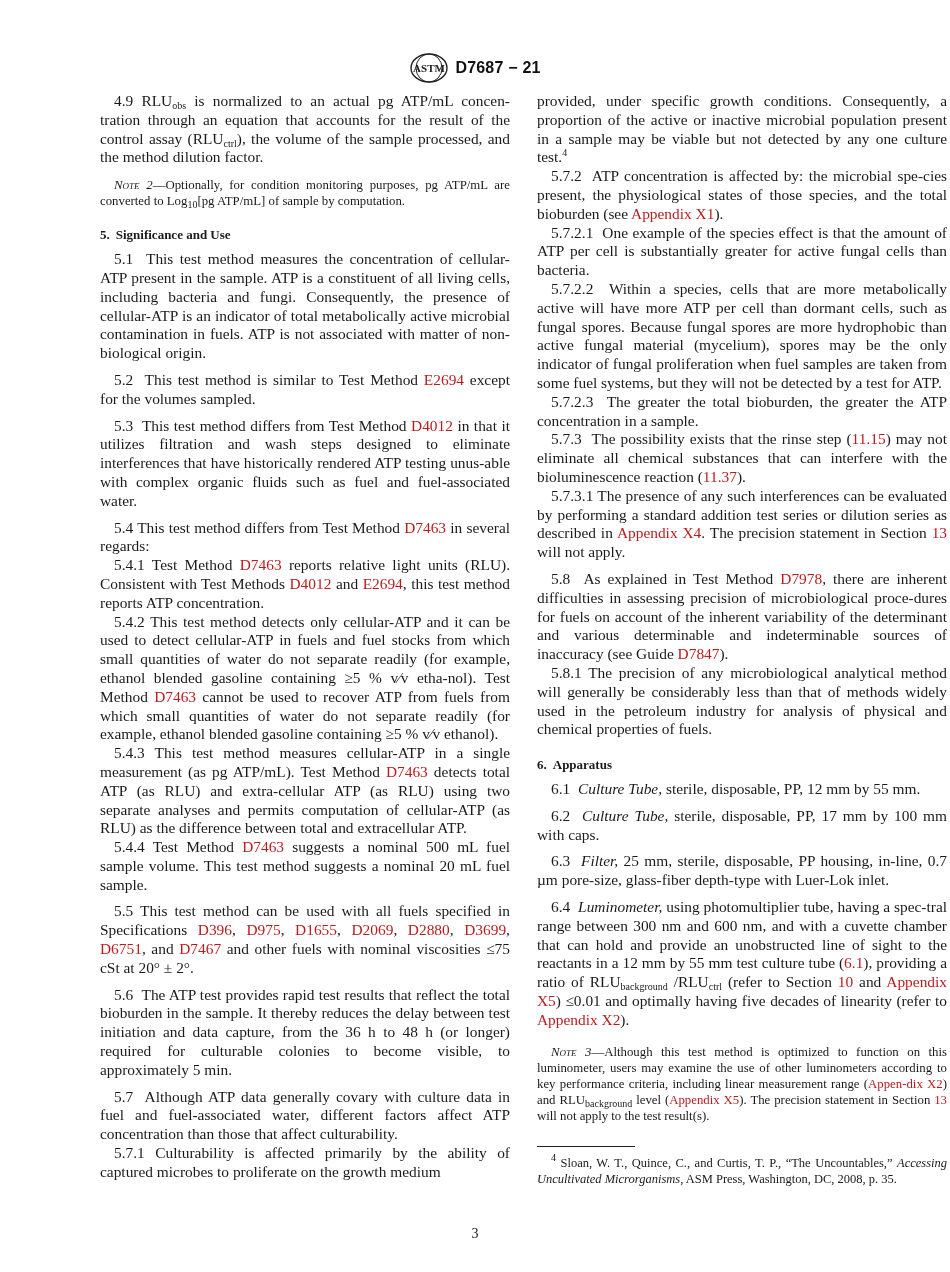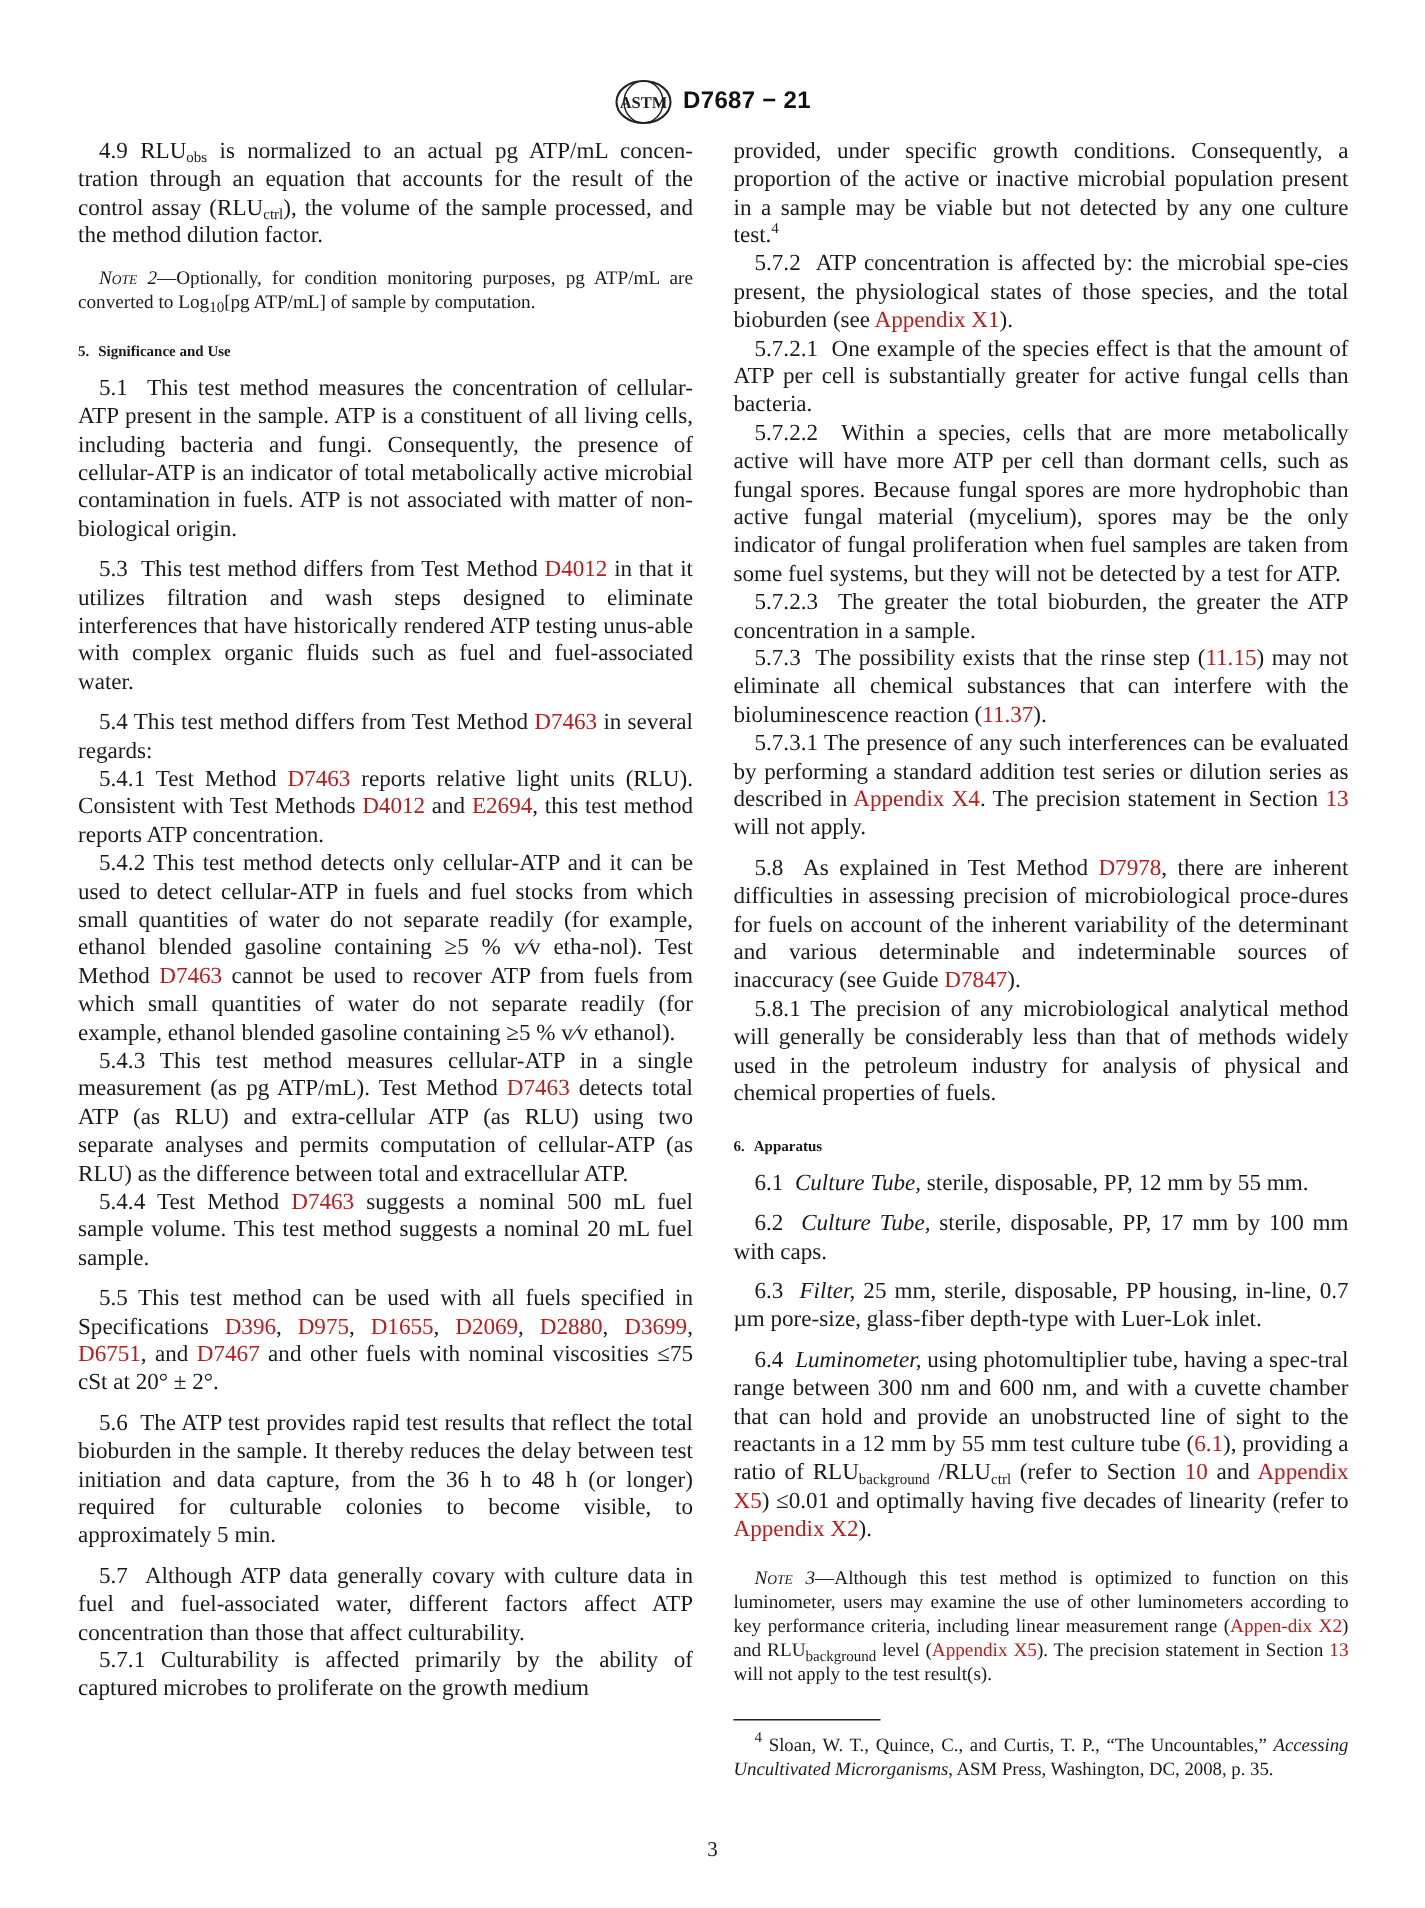--- a/index.html
+++ b/index.html
@@ -4,28 +4,28 @@
 <style>
   html, body { margin: 0; padding: 0; background: #fff; }
   body { width: 950px; height: 1272px; position: relative; overflow: hidden;
          font-family: "Liberation Serif", "DejaVu Serif", serif; color: #1a1a1a; }
   .header { position: absolute; top: 50px; left: 0; width: 950px; height: 36px;
             display: flex; justify-content: center; align-items: center; gap: 6px; }
   .logo { width: 40px; height: 32px; }
   .doc-id { font-family: "Liberation Sans", "DejaVu Sans", sans-serif; font-weight: bold;
             font-size: 16px; color: #111; letter-spacing: 0.2px; }
   .col { position: absolute; top: 92px; width: 410px; font-size: 15.4px; line-height: 18.8px;
-         text-align: justify; hyphens: manual; }
+         text-align: justify; hyphens: manual; margin-left: 48px; }
   .col-left { left: 52px; }
   .col-right { left: 489px; }
   p { margin: 0; text-indent: 14px; }
   p.gap { margin-top: 8px; }
   .note { font-size: 12.8px; line-height: 16px; text-indent: 14px; margin-top: 10px; }
   .note .sc { font-variant: small-caps; font-style: italic; }
-  h2 { font-size: 10px; font-weight: bold; margin: 16px 0 6px 0; line-height: 19px; }
+  h2 { font-size: 13px; font-weight: bold; margin: 16px 0 6px 0; line-height: 19px; }
   h2 .num { margin-right: 6px; }
   a, .link { color: #b91c1c; text-decoration: none; }
   sub { font-size: 10px; vertical-align: -3px; line-height: 0; }
   sup { font-size: 10px; vertical-align: 6px; line-height: 0; }
   i { font-style: italic; }
   .fn-rule { width: 98px; border-top: 1px solid #222; margin: 22px 0 8px 0; }
   .footnote { font-size: 12.5px; line-height: 16px; text-indent: 14px; }
   .page-num { position: absolute; top: 1226px; left: 0; width: 950px; text-align: center;
               font-size: 14px; }
 </style>
@@ -43,20 +43,21 @@
 
 <div class="col col-left">
   <p><span>4.9</span>&nbsp;<span>RLU</span><sub>obs</sub><span> is normalized to an actual pg ATP/mL concen-tration through an equation that accounts for the result of the control assay (RLU</span><sub>ctrl</sub><span>), the volume of the sample processed, and the method dilution factor.</span></p>
 
   <div class="note"><span class="sc">Note 2</span><span>—Optionally, for condition monitoring purposes, pg ATP/mL are converted to Log</span><sub>10</sub><span>[pg ATP/mL] of sample by computation.</span></div>
 
   <h2><span class="num">5.</span><span>Significance and Use</span></h2>
 
   <p><span>5.1</span>&nbsp; <span>This test method measures the concentration of cellular-ATP present in the sample. ATP is a constituent of all living cells, including bacteria and fungi. Consequently, the presence of cellular-ATP is an indicator of total metabolically active microbial contamination in fuels. ATP is not associated with matter of non-biological origin.</span></p>
 
+  <p class="gap"><span>5.2</span>&nbsp; <span>This test method is similar to Test Method </span><a>E2694</a><span> except for the volumes sampled.</span></p>
 
   <p class="gap"><span>5.3</span>&nbsp; <span>This test method differs from Test Method </span><a>D4012</a><span> in that it utilizes filtration and wash steps designed to eliminate interferences that have historically rendered ATP testing unus-able with complex organic fluids such as fuel and fuel-associated water.</span></p>
 
   <p class="gap"><span>5.4</span> <span>This test method differs from Test Method </span><a>D7463</a><span> in several regards:</span></p>
 
   <p><span>5.4.1</span> <span>Test Method </span><a>D7463</a><span> reports relative light units (RLU). Consistent with Test Methods </span><a>D4012</a><span> and </span><a>E2694</a><span>, this test method reports ATP concentration.</span></p>
 
   <p><span>5.4.2</span> <span>This test method detects only cellular-ATP and it can be used to detect cellular-ATP in fuels and fuel stocks from which small quantities of water do not separate readily (for example, ethanol blended gasoline containing ≥5 % v⁄v etha-nol). Test Method </span><a>D7463</a><span> cannot be used to recover ATP from fuels from which small quantities of water do not separate readily (for example, ethanol blended gasoline containing ≥5 % v⁄v ethanol).</span></p>
 
   <p><span>5.4.3</span> <span>This test method measures cellular-ATP in a single measurement (as pg ATP/mL). Test Method </span><a>D7463</a><span> detects total ATP (as RLU) and extra-cellular ATP (as RLU) using two separate analyses and permits computation of cellular-ATP (as RLU) as the difference between total and extracellular ATP.</span></p>

